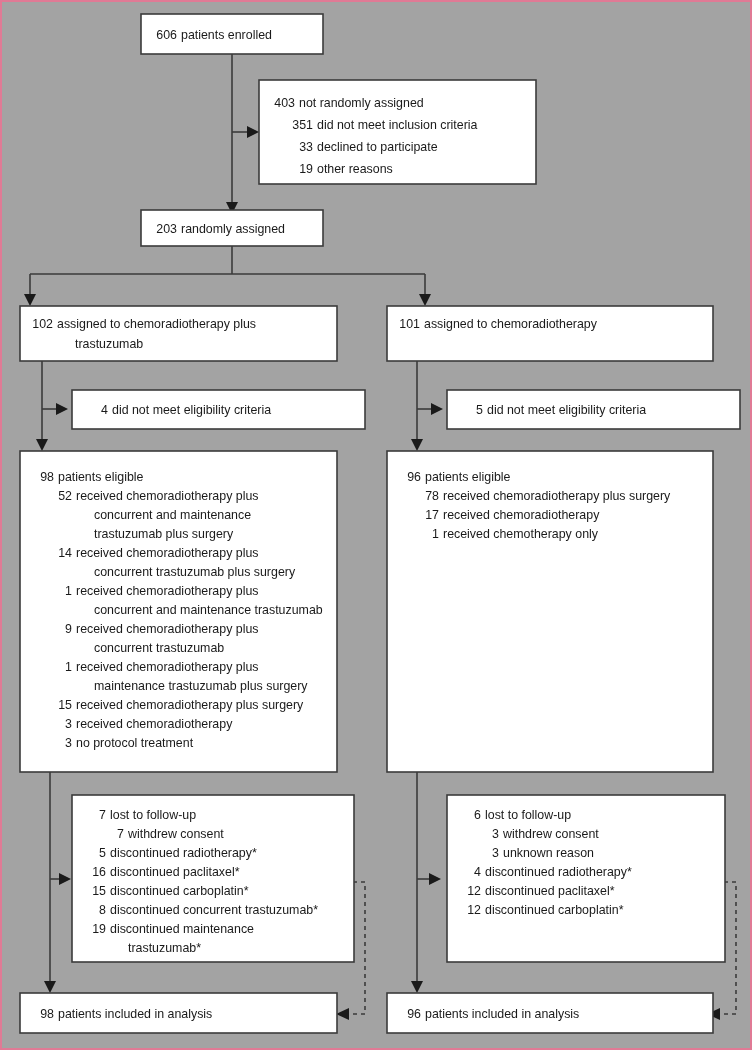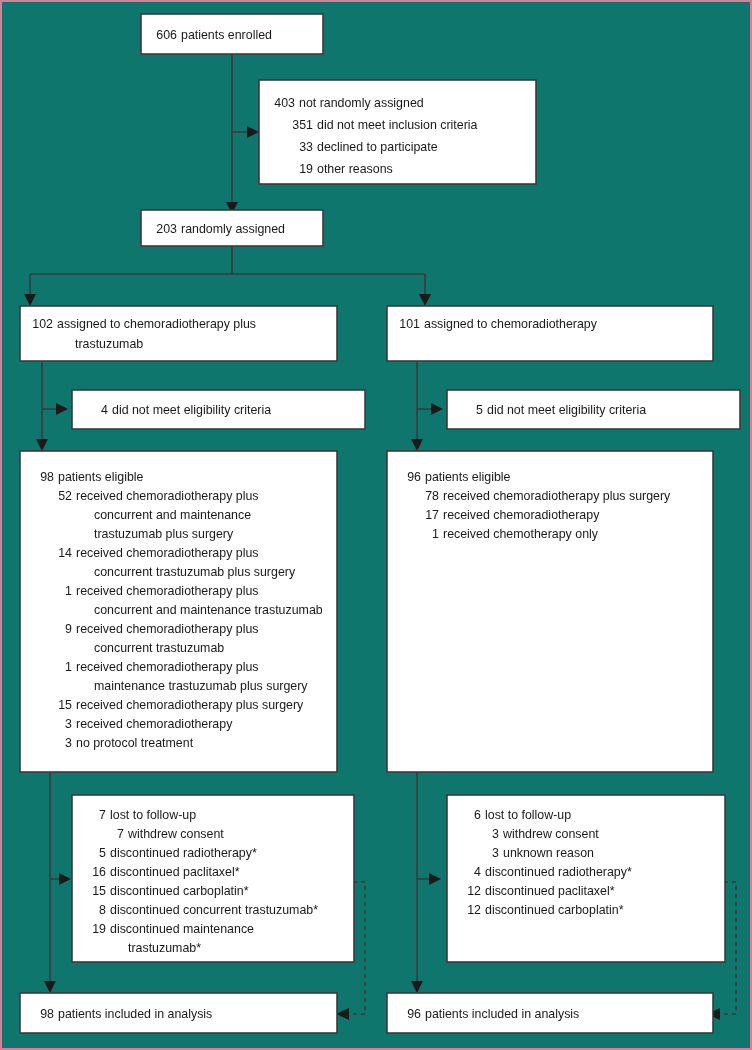--- a/index.html
+++ b/index.html
@@ -12,21 +12,21 @@
     height: 1050px;
     font-family: "Liberation Sans", sans-serif;
     overflow: hidden;
   }
   #frame {
     position: relative;
     width: 752px;
     height: 1050px;
     box-sizing: border-box;
     border: 2px solid #e07a95;
-    background: #0f766e;
+    background: #a3a3a3;
   }
   #flow {
     position: absolute;
     left: 0;
     top: 0;
     width: 752px;
     height: 1050px;
     display: block;
   }
   .box {

